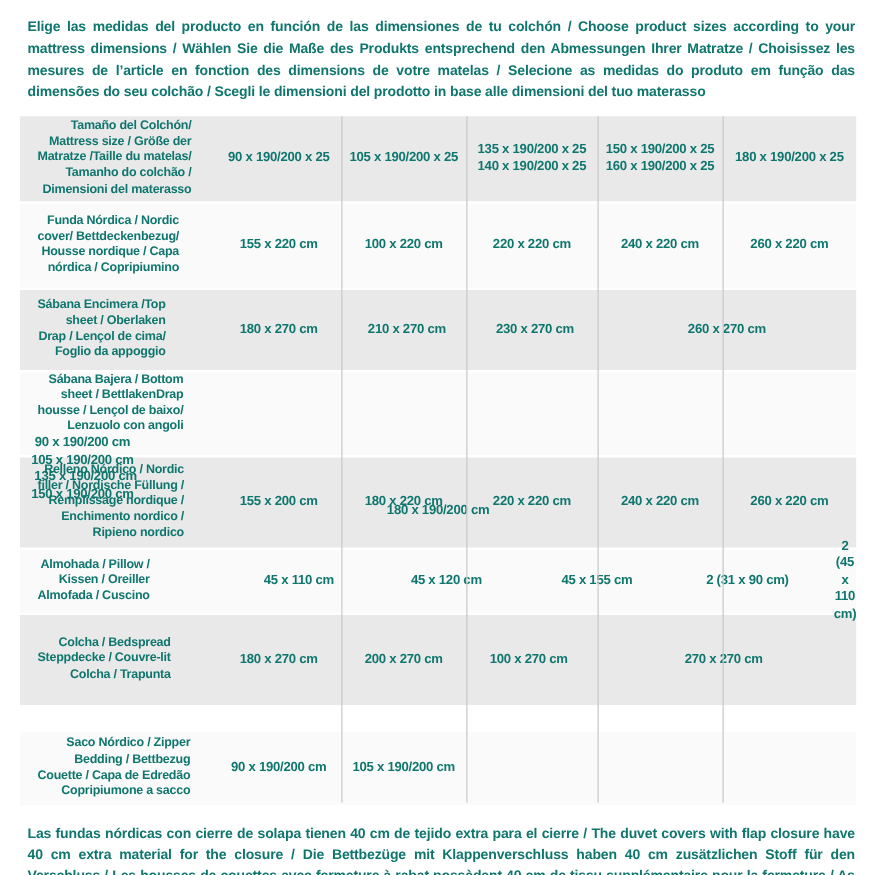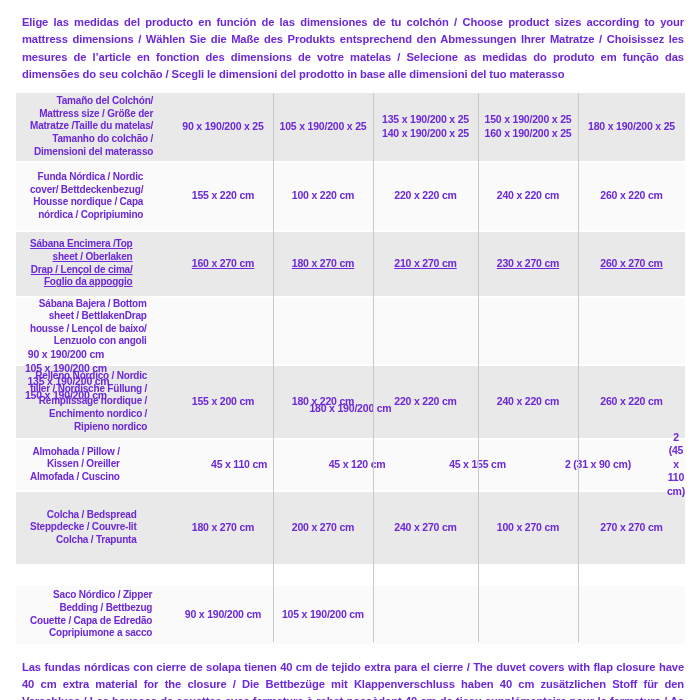--- a/index.html
+++ b/index.html
@@ -28,21 +28,21 @@
   }
   .rows .row{
     display:flex;
     align-items:stretch;
     margin-bottom:2px;
   }
   .rows .row:nth-child(odd){background:var(--row-odd,#e9e9e9);}
   .rows .row:nth-child(even){background:var(--row-even,#fafafa);}
   .rows .row:nth-child(1){height:68px;}
   .rows .row:nth-child(2){height:67px;}
-  .rows .row:nth-child(3){height:64px;text-decoration:underline;}
+  .rows .row:nth-child(3){height:64px;}
   .rows .row:nth-child(4){height:66px;flex-direction:column;}
   .rows .row:nth-child(5){height:72px;}
   .rows .row:nth-child(6){height:50px;gap:20px;}
   .rows .row:nth-child(7){height:72px;}
   .rows .row:nth-child(8){height:58px;margin-top:22px;}
   .cell{
     display:flex;
     align-items:center;
     justify-content:center;
     text-align:center;
@@ -81,21 +81,21 @@
     padding:13px 16px 0 22px;
     font-size:11.2px;
     line-height:17.4px;
     letter-spacing:-0.1px;
     text-align:justify;
   }
 </style>
 </head>
 <body>
 
-<div class="page" style="--row-odd: #e9e9e9; --row-even: #fafafa; --divider: #c9c9c9; color: #6d28d9; background: rgb(255, 255, 255);">
+<div class="page" style="--row-odd: #e9e9e9; --row-even: #fafafa; --divider: #c9c9c9; color: #0f766e; background: rgb(255, 255, 255);">
 
   <p class="intro">Elige las medidas del producto en función de las dimensiones de tu colchón / Choose product sizes according to your mattress dimensions / Wählen Sie die Maße des Produkts entsprechend den Abmessungen Ihrer Matratze / Choisissez les mesures de l’article en fonction des dimensions de votre matelas / Selecione as medidas do produto em função das dimensões do seu colchão / Scegli le dimensioni del prodotto in base alle dimensioni del tuo materasso</p>
 
   <div class="size-table">
     <div class="rows">
   <div class="row">
     <div class="cell label">Tamaño del Colchón/
 Mattress size / Größe der
 Matratze /Taille du matelas/
 Tamanho do colchão /
@@ -119,21 +119,20 @@
     <div class="cell val c3">220 x 220 cm</div>
     <div class="cell val c4">240 x 220 cm</div>
     <div class="cell val c5">260 x 220 cm</div>
   </div>
 
   <div class="row">
     <div class="cell label">Sábana Encimera /Top
 sheet / Oberlaken
 Drap / Lençol de cima/
 Foglio da appoggio</div>
-    <div class="cell val c1">160 x 270 cm</div>
     <div class="cell val c2">180 x 270 cm</div>
     <div class="cell val c3">210 x 270 cm</div>
     <div class="cell val c4">230 x 270 cm</div>
     <div class="cell val c5">260 x 270 cm</div>
   </div>
 
   <div class="row">
     <div class="cell label">Sábana Bajera / Bottom
 sheet / BettlakenDrap
 housse / Lençol de baixo/
@@ -168,21 +167,20 @@
     <div class="cell val c4">2 (31 x 90 cm)</div>
     <div class="cell val c5">2 (45 x 110 cm)</div>
   </div>
 
   <div class="row">
     <div class="cell label">Colcha / Bedspread
 Steppdecke / Couvre-lit
 Colcha / Trapunta</div>
     <div class="cell val c1">180 x 270 cm</div>
     <div class="cell val c2">200 x 270 cm</div>
-    <div class="cell val c3">240 x 270 cm</div>
     <div class="cell val c4">100 x 270 cm</div>
     <div class="cell val c5">270 x 270 cm</div>
   </div>
 
   <div class="row">
     <div class="cell label">Saco Nórdico / Zipper
 Bedding / Bettbezug
 Couette  / Capa de Edredão
 Copripiumone a sacco</div>
     <div class="cell val c1">90 x 190/200 cm</div>

